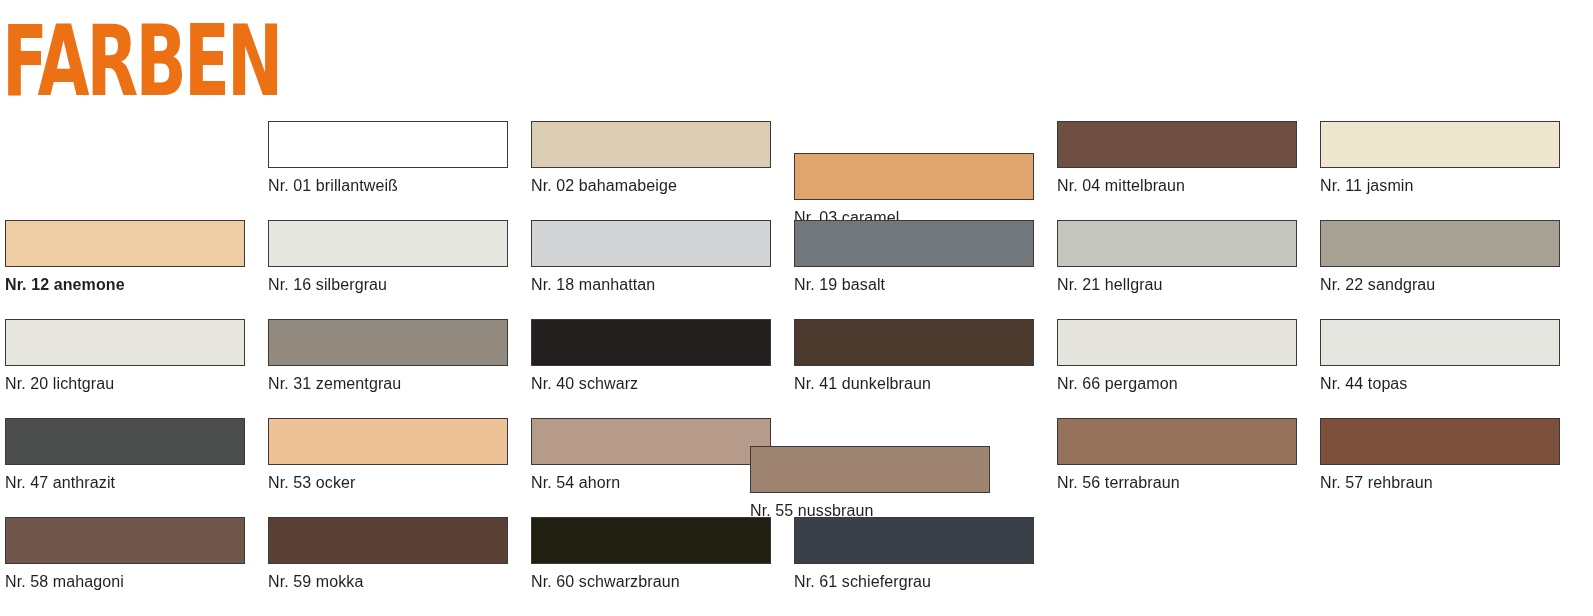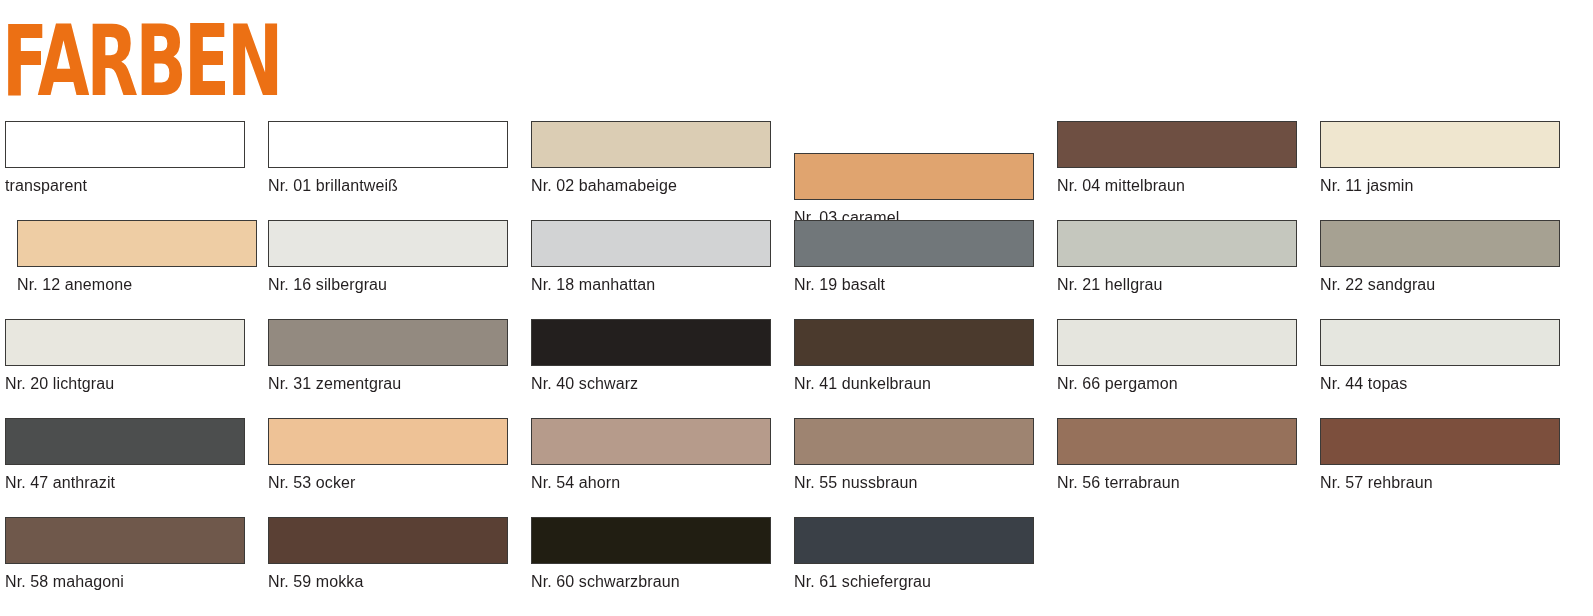--- a/index.html
+++ b/index.html
@@ -83,24 +83,20 @@
 <body>
 
 <div id="page">
 
   <div class="title-wrap">
     <span class="title">FARBEN</span>
   </div>
 
   <div class="grid" id="swatch-grid">
       <div class="row">
-        <div class="cell" style="left: 5px;">
-          <div class="swatch" title="transparent" style="background: rgb(255, 255, 255);"></div>
-          <span class="label">transparent</span>
-        </div>
         <div class="cell" style="left: 268px;">
           <div class="swatch" title="Nr. 01 brillantweiß" style="background: rgb(255, 255, 255);"></div>
           <span class="label">Nr. 01 brillantweiß</span>
         </div>
         <div class="cell" style="left: 531px;">
           <div class="swatch" title="Nr. 02 bahamabeige" style="background: rgb(219, 205, 180);"></div>
           <span class="label">Nr. 02 bahamabeige</span>
         </div>
         <div class="cell" style="left: 794px; margin-top: 32px;">
           <div class="swatch" title="Nr. 03 caramel" style="background: rgb(224, 164, 111);"></div>
@@ -109,21 +105,21 @@
         <div class="cell" style="left: 1057px;">
           <div class="swatch" title="Nr. 05 mittelbraun" style="background: rgb(110, 79, 66);"></div>
           <span class="label">Nr. 04 mittelbraun</span>
         </div>
         <div class="cell" style="left: 1320px;">
           <div class="swatch" title="Nr. 11 jasmin" style="background: rgb(239, 230, 207);"></div>
           <span class="label">Nr. 11 jasmin</span>
         </div>
       </div>
       <div class="row">
-        <div class="cell" style="left: 17px;">
+        <div class="cell" style="left: 5px; font-weight: bold;">
           <div class="swatch" title="Nr. 12 anemone" style="background: rgb(238, 205, 164);"></div>
           <span class="label">Nr. 12 anemone</span>
         </div>
         <div class="cell" style="left: 268px;">
           <div class="swatch" title="Nr. 16 silbergrau" style="background: rgb(231, 231, 226);"></div>
           <span class="label">Nr. 16 silbergrau</span>
         </div>
         <div class="cell" style="left: 531px;">
           <div class="swatch" title="Nr. 18 manhattan" style="background: rgb(210, 211, 212);"></div>
           <span class="label">Nr. 18 manhattan</span>
@@ -173,21 +169,21 @@
           <span class="label">Nr. 47 anthrazit</span>
         </div>
         <div class="cell" style="left: 268px;">
           <div class="swatch" title="Nr. 53 ocker" style="background: rgb(238, 194, 150);"></div>
           <span class="label">Nr. 53 ocker</span>
         </div>
         <div class="cell" style="left: 531px;">
           <div class="swatch" title="Nr. 54 ahorn" style="background: rgb(182, 155, 139);"></div>
           <span class="label">Nr. 54 ahorn</span>
         </div>
-        <div class="cell" style="left: 794px;">
+        <div class="cell" style="left: 750px; margin-top: 28px;">
           <div class="swatch" title="Nr. 55 nussbraun" style="background: rgb(158, 132, 113);"></div>
           <span class="label">Nr. 55 nussbraun</span>
         </div>
         <div class="cell" style="left: 1057px;">
           <div class="swatch" title="Nr. 56 terrabraun" style="background: rgb(150, 113, 91);"></div>
           <span class="label">Nr. 56 terrabraun</span>
         </div>
         <div class="cell" style="left: 1320px;">
           <div class="swatch" title="Nr. 57 rehbraun" style="background: rgb(124, 79, 61);"></div>
           <span class="label">Nr. 57 rehbraun</span>

